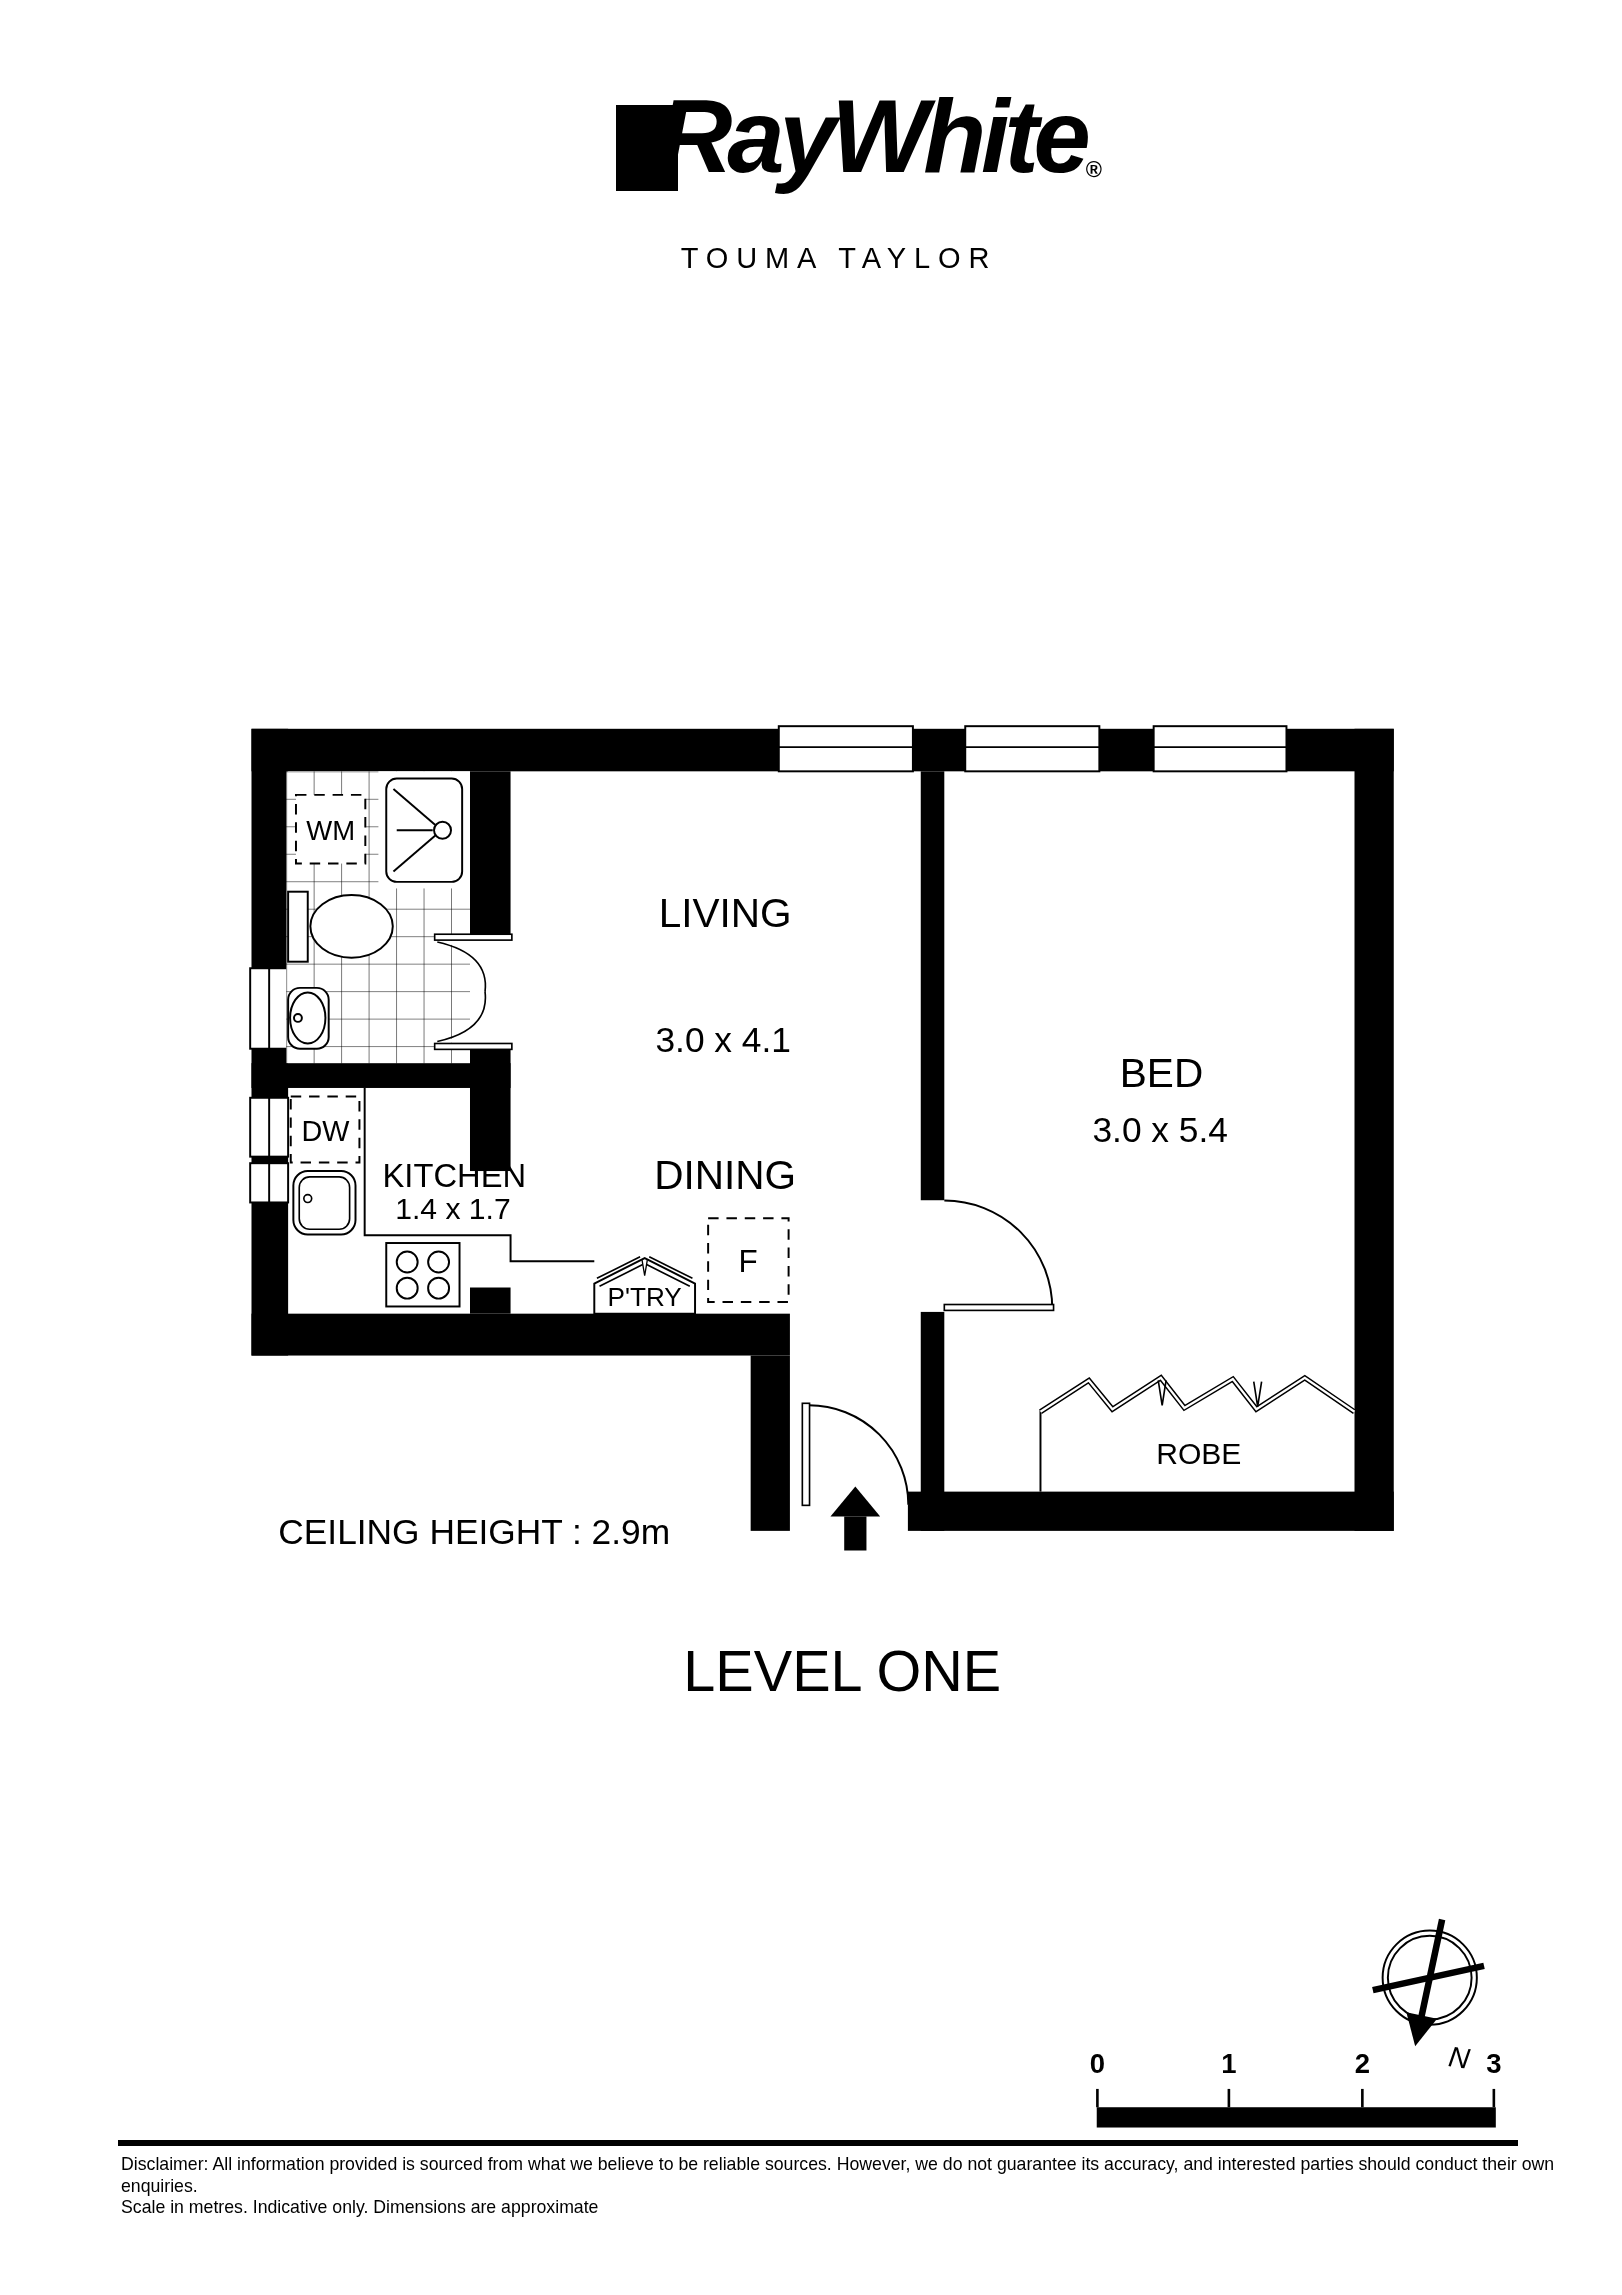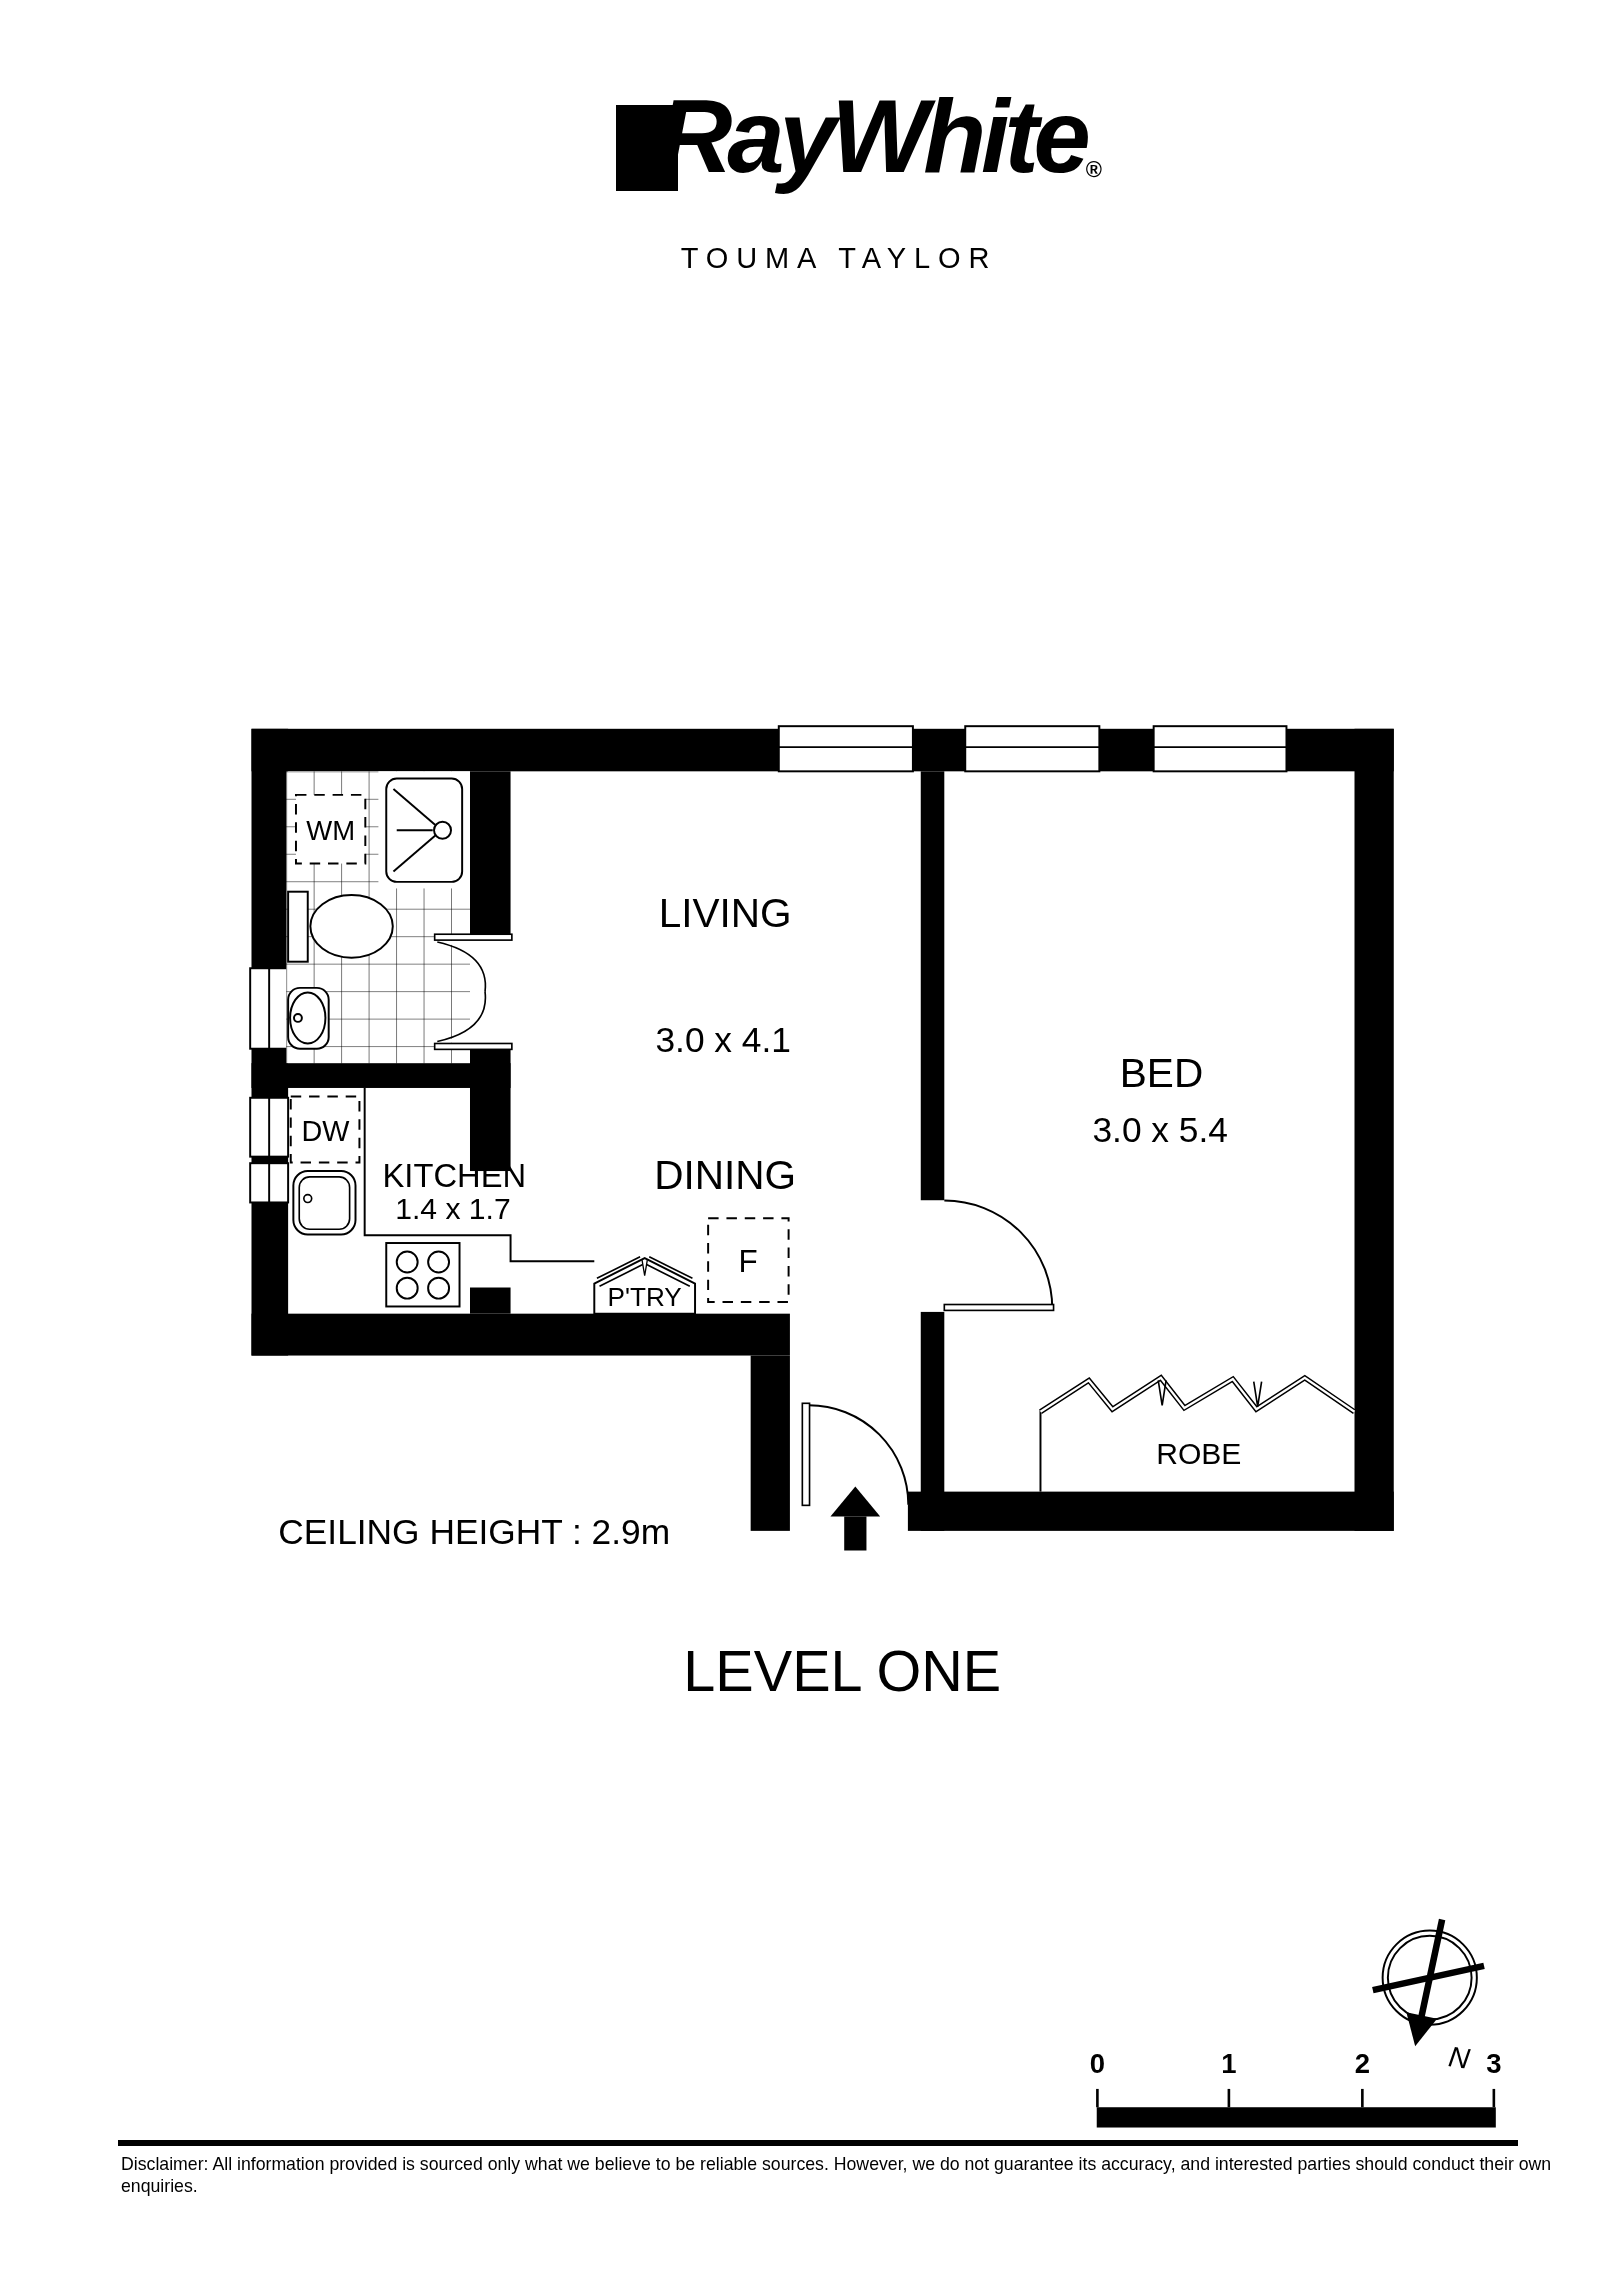--- a/index.html
+++ b/index.html
@@ -222,15 +222,16 @@
     <line x1="1677" y1="3193" x2="1677" y2="3221" stroke="#000" stroke-width="4"></line>
     <line x1="1878" y1="3193" x2="1878" y2="3221" stroke="#000" stroke-width="4"></line>
     <line x1="2082" y1="3193" x2="2082" y2="3221" stroke="#000" stroke-width="4"></line>
     <line x1="2283" y1="3193" x2="2283" y2="3221" stroke="#000" stroke-width="4"></line>
     <rect x="1676" y="3221" width="610" height="31" fill="#000"></rect>
   </g>
 </svg>
 
 <div id="separator"></div>
 <div id="disclaimer">
-  <div>Disclaimer: All information provided is sourced only what we believe to be reliable sources. However, we do not guarantee  its accuracy, and interested parties should conduct their own enquiries.</div>
+  <div>Disclaimer: All information provided is sourced from what we believe to be reliable sources. However, we do not guarantee  its accuracy, and interested parties should conduct their own enquiries.</div>
+  <div>Scale in metres. Indicative only. Dimensions are approximate</div>
 </div>
 
 
 </body></html>

